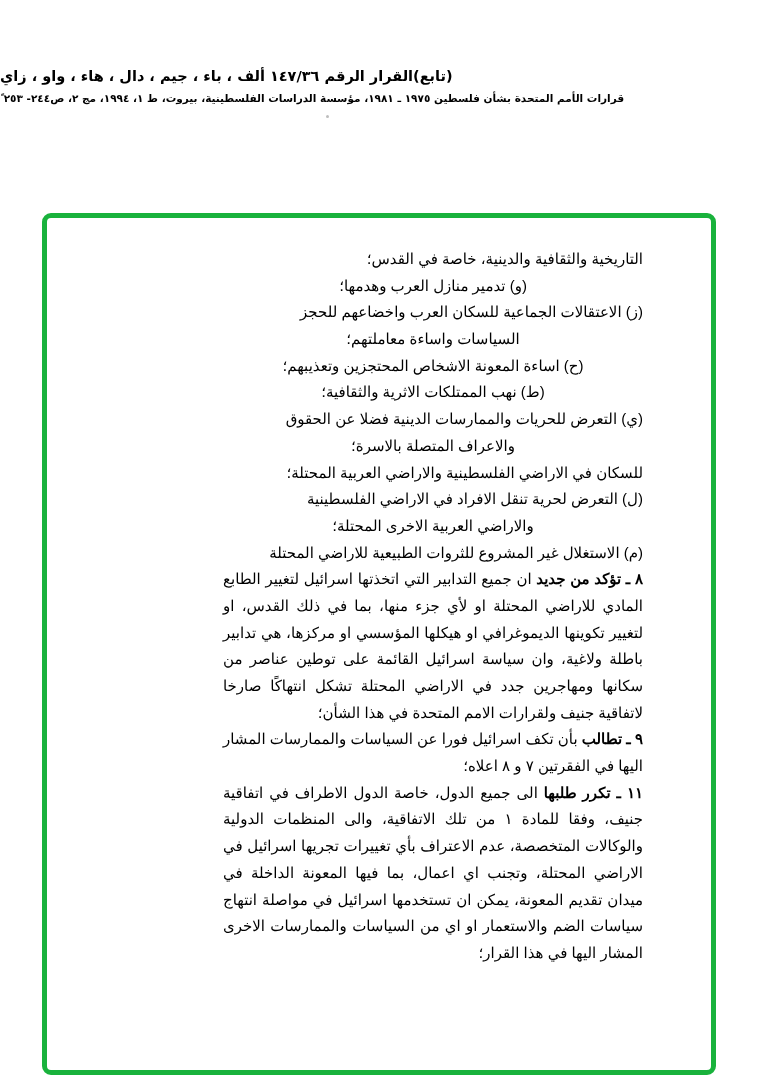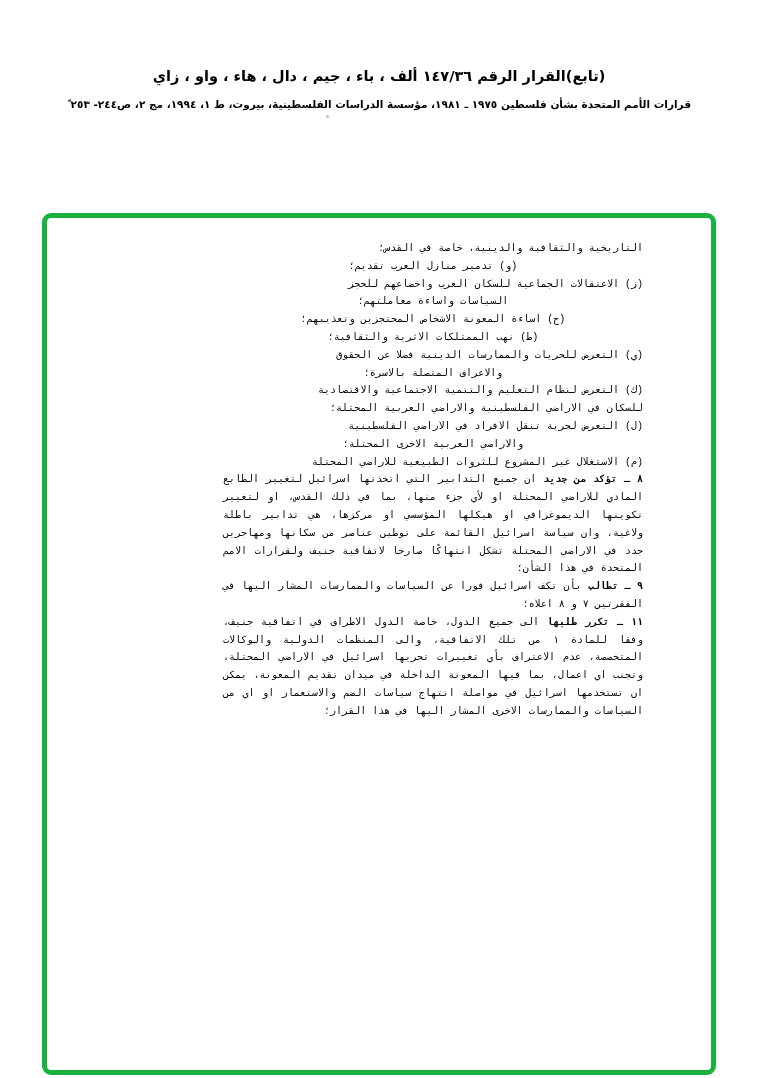--- a/index.html
+++ b/index.html
@@ -24,57 +24,57 @@
   .speck {
     position: absolute;
     left: 326px;
     top: 47px;
     width: 3px;
     height: 3px;
     background: #bdbdbd;
     border-radius: 50%;
   }
   .header {
-    text-align: center;
+    text-align: left;
     direction: rtl;
   }
   .header-title {
     margin-top: 68px;
     font-size: 14.5px;
     font-weight: bold;
     letter-spacing: 0.3px;
     font-family: "DejaVu Sans", sans-serif;
   }
   .header-source {
-    margin-top: 14px;
+    margin-top: 8px;
     font-size: 10.5px;
     font-weight: bold;
     letter-spacing: 0.1px;
   }
   .frame {
     position: absolute;
     left: 42px;
     top: 145px;
     width: 674px;
     height: 862px;
     border: 5px solid #19b23c;
     border-radius: 9px;
     box-sizing: border-box;
     background: #ffffff;
   }
   .body-text {
     position: absolute;
     left: 176px;
-    top: 22px;
+    top: 28px;
     width: 420px;
     direction: rtl;
     text-align: justify;
-    font-size: 10px;
+    font-size: 15px;
     line-height: 1.78;
-    font-family: Liberation Mono, monospace;
+    font-family: Liberation Sans, sans-serif;
   }
   .body-text p {
     margin: 0;
     padding: 0;
   }
   .p-indent-right {
     text-align: right;
   }
   .p-center {
     text-align: center;
@@ -95,28 +95,27 @@
   <div class="speck"></div>
 
   <div class="header">
     <div class="header-title">(تابع)القرار الرقم ١٤٧/٣٦ ألف ، باء ، جيم ، دال ، هاء ، واو ، زاي</div>
     <div class="header-source">قرارات الأمم المتحدة بشأن فلسطين ١٩٧٥ ـ ١٩٨١، مؤسسة الدراسات الفلسطينية، بيروت، ط ١، ١٩٩٤، مج ٢، ص٢٤٤- ٢٥٣ ً</div>
   </div>
 
   <div class="frame">
     <div class="body-text">
       <p class="p-indent-right">التاريخية والثقافية والدينية، خاصة في القدس؛</p>
-      <p class="p-center">(و)   تدمير منازل العرب تقديم؛</p>
+      <p class="p-center">(و)   تدمير منازل العرب وهدمها؛</p>
       <p class="p-just">(ز)   الاعتقالات الجماعية للسكان العرب واخضاعهم للحجز</p>
       <p class="p-center">السياسات واساءة معاملتهم؛</p>
       <p class="p-center">(ح)   اساءة المعونة الاشخاص المحتجزين وتعذيبهم؛</p>
       <p class="p-center">(ط)   نهب الممتلكات الاثرية والثقافية؛</p>
       <p class="p-just">(ي)   التعرض للحريات والممارسات الدينية فضلا عن الحقوق</p>
       <p class="p-center">والاعراف المتصلة بالاسرة؛</p>
-      <p class="p-just">(ك)   التعرض لنظام التعليم والتنمية الاجتماعية والاقتصادية</p>
       <p class="p-just">للسكان في الاراضي الفلسطينية والاراضي العربية المحتلة؛</p>
       <p class="p-just">(ل)   التعرض لحرية تنقل الافراد في الاراضي الفلسطينية</p>
       <p class="p-center">والاراضي العربية الاخرى المحتلة؛</p>
       <p class="p-just">(م)   الاستغلال غير المشروع للثروات الطبيعية للاراضي المحتلة</p>
 
       <p class="p-just">
         <span class="bold">٨ ـ تؤكد من جديد</span><span> ان جميع التدابير التي اتخذتها اسرائيل لتغيير الطابع المادي للاراضي المحتلة او لأي جزء منها، بما في ذلك القدس، او لتغيير تكوينها الديموغرافي او هيكلها المؤسسي او مركزها، هي تدابير باطلة ولاغية، وان سياسة اسرائيل القائمة على توطين عناصر من سكانها ومهاجرين جدد في الاراضي المحتلة تشكل انتهاكًا صارخا لاتفاقية جنيف ولقرارات الامم المتحدة في هذا الشأن؛</span>
       </p>
       <p class="p-just">
         <span class="bold">٩ ـ تطالب</span><span> بأن تكف اسرائيل فورا عن السياسات والممارسات المشار اليها في الفقرتين ٧ و ٨ اعلاه؛</span>

